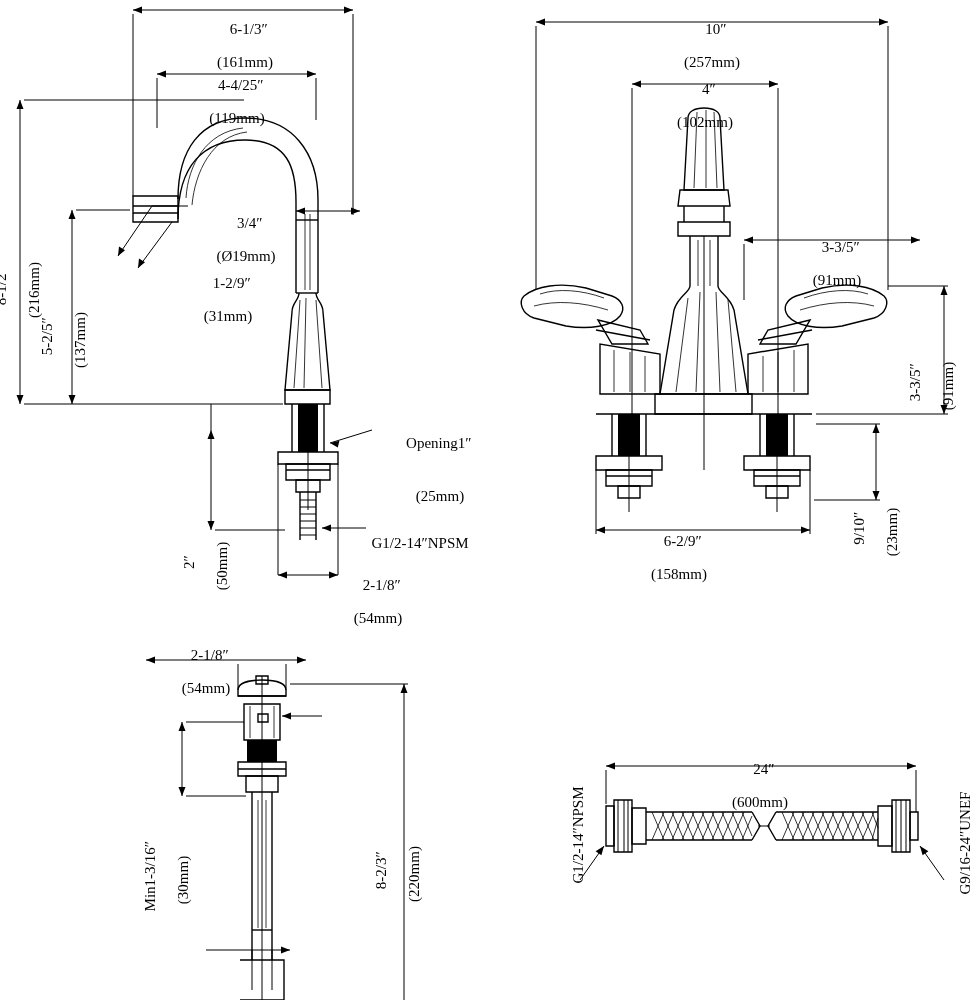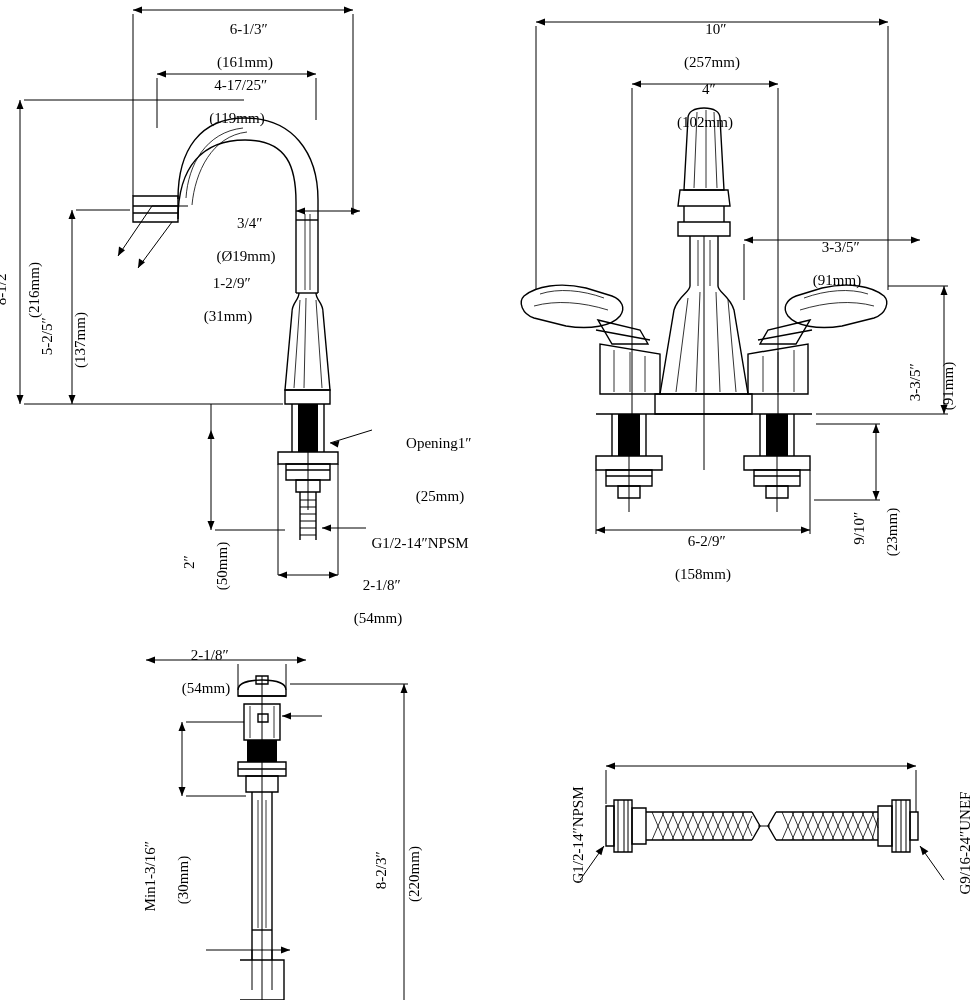--- a/index.html
+++ b/index.html
@@ -278,21 +278,21 @@
   </g>
 
 </svg>
 
 <div class="lbl" style="left:185px;top:4px;width:120px;">
   <span>6-1/3″</span>
   <span class="l2">(161mm)</span>
 </div>
 
 <div class="lbl" style="left:172px;top:60px;width:130px;">
-  <span>4-17/25″</span>
+  <span>4-4/25″</span>
   <span class="l2">(119mm)</span>
 </div>
 
 <div class="lbl" style="left:196px;top:198px;width:100px;">
   <span>3/4″</span>
   <span class="l2">(Ø19mm)</span>
 </div>
 
 <div class="lbl" style="left:178px;top:258px;width:100px;">
   <span>1-2/9″</span>
@@ -346,21 +346,21 @@
 <div class="lbl rot" style="left:877px;top:344px;width:110px;transform:rotate(-90deg);">
   <span>3-3/5″</span>
   <span class="l2">(91mm)</span>
 </div>
 
 <div class="lbl rot" style="left:823px;top:490px;width:106px;transform:rotate(-90deg);">
   <span>9/10″</span>
   <span class="l2">(23mm)</span>
 </div>
 
-<div class="lbl" style="left:643px;top:516px;width:120px;">
+<div class="lbl" style="left:619px;top:516px;width:120px;">
   <span>6-2/9″</span>
   <span class="l2">(158mm)</span>
 </div>
 
 <div class="lbl" style="left:146px;top:630px;width:120px;">
   <span>2-1/8″</span>
   <span class="l2">(54mm)</span>
 </div>
 
 
@@ -368,20 +368,24 @@
   <span>8-2/3″</span>
   <span class="l2">(220mm)</span>
 </div>
 
 <div class="lbl rot" style="left:87px;top:838px;width:160px;transform:rotate(-90deg);">
   <span>Min1-3/16″</span>
   <span class="l2">(30mm)</span>
 </div>
 
 
+<div class="lbl" style="left:700px;top:744px;width:120px;">
+  <span>24″</span>
+  <span class="l2">(600mm)</span>
+</div>
 
 <div class="lbl rot" style="left:480px;top:822px;width:180px;transform:rotate(-90deg);">
   <span>G1/2-14″NPSM</span>
 </div>
 
 <div class="lbl rot" style="left:862px;top:830px;width:190px;transform:rotate(-90deg);">
   <span>G9/16-24″UNEF</span>
 </div>
 
 </div>

